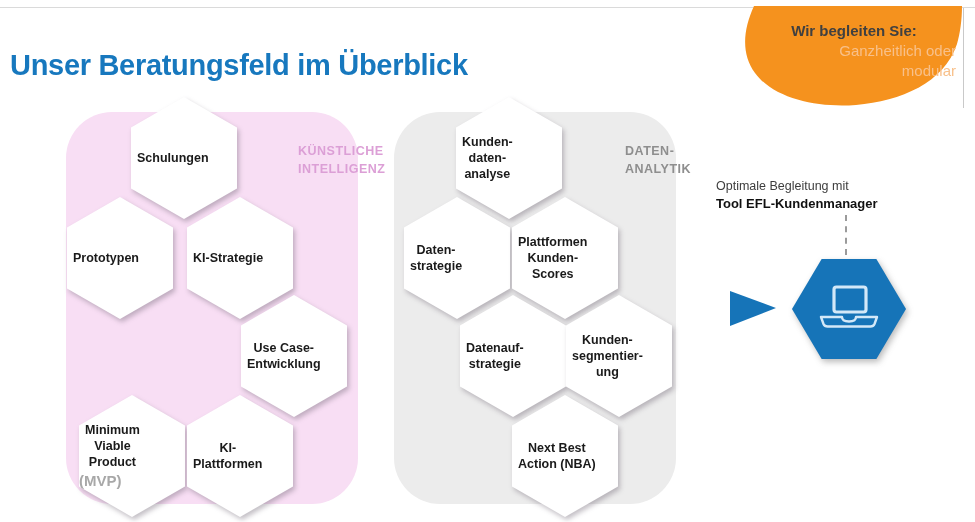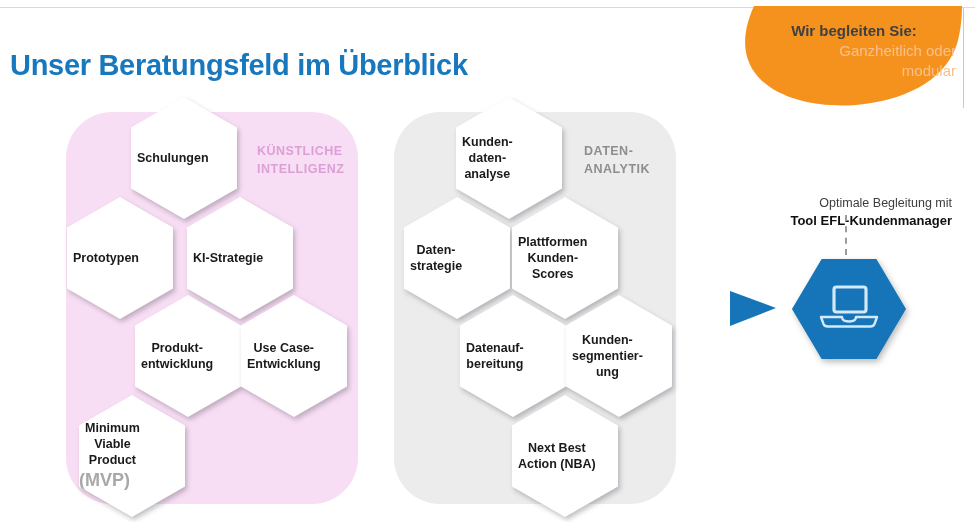--- a/index.html
+++ b/index.html
@@ -20,40 +20,40 @@
   .badge-text{position:absolute;left:752px;top:21px;width:204px;text-align:center;}
   .badge-title{font-size:15px;font-weight:bold;color:#404040;line-height:20px;}
   .badge-sub{font-size:15px;color:var(--badge_subtext,#F8C08A);line-height:20px;white-space:pre-line;text-align:right;}
 
   
   .group{position:absolute;top:112px;height:392px;border-radius:46px;}
   .group-ki{left:66px;width:292px;background:var(--ki_bg,#F8DEF4);}
   .group-data{left:394px;width:282px;background:var(--data_bg,#ECECEC);}
   .group-label{
     position:absolute;font-size:12.5px;font-weight:bold;letter-spacing:0.5px;
-    line-height:1.4;white-space:pre-line;text-transform:uppercase;
+    line-height:1.4;white-space:pre-line;text-transform:uppercase;margin-left:41px;
   }
   .group-label-ki{left:257px;top:143px;color:var(--ki_label,#DC9FD6);}
   .group-label-data{left:584px;top:143px;color:var(--data_label,#8E8E8E);}
 
   
   .hexw{position:absolute;width:106px;height:122px;
         filter:drop-shadow(2px 3px 2.5px rgba(105,95,110,0.40));}
   .hex{
     width:100%;height:100%;background:#ffffff;
     clip-path:polygon(50% 0,100% 25%,100% 75%,50% 100%,0 75%,0 25%);
     display:flex;flex-direction:column;align-items:flex-start;justify-content:center;
     text-align:center;
   }
   .hex-label{font-size:12.5px;font-weight:bold;color:var(--hex_text,#1A1A1A);
              line-height:1.3;white-space:pre-line;padding:0 6px;}
-  .hex-sub{font-size:18px;font-weight:bold;color:var(--mvp_sub,#A8A8A8);line-height:1.3;}
+  .hex-sub{font-size:15px;font-weight:bold;color:var(--mvp_sub,#A8A8A8);line-height:1.3;}
 
   
-  .tool-caption{position:absolute;left:740px;top:178px;width:212px;text-align:right;margin-top:17px;}
+  .tool-caption{position:absolute;left:716px;top:178px;width:212px;text-align:left;}
   .tool-line1{font-size:12.5px;color:#3d3d3d;line-height:17px;}
   .tool-line2{font-size:13px;font-weight:bold;color:#101010;line-height:17px;}
   .dash-connector{position:absolute;left:845px;top:215px;height:40px;width:0;
                   border-left:2px dashed #9b9b9b;}
   .arrow-right{position:absolute;left:730px;top:291px;width:0;height:0;
                border-top:17px solid transparent;border-bottom:18px solid transparent;
                border-left:46px solid var(--accent_blue,#1674B8);}
   .tool-hexw{position:absolute;left:792px;top:259px;width:114px;height:100px;
              filter:drop-shadow(2px 3px 3px rgba(60,60,60,0.35));}
   .tool-hex{width:100%;height:100%;background:var(--accent_blue,#1674B8);
@@ -94,39 +94,39 @@
   <div class="hexw" style="left:67px;top:197px">
     <div class="hex">
         <span class="hex-label">Prototypen</span>
       </div>
   </div>
   <div class="hexw" style="left:187px;top:197px">
     <div class="hex">
         <span class="hex-label">KI-Strategie</span>
       </div>
   </div>
-  <div class="hexw" style="left:135px;top:295px">
-    <div class="hex">
-        <span class="hex-label">Produkt-
-entwicklung</span>
-      </div>
-  </div>
   <div class="hexw" style="left:241px;top:295px">
     <div class="hex">
         <span class="hex-label">Use Case-
 Entwicklung</span>
       </div>
   </div>
   <div class="hexw" style="left:79px;top:395px">
     <div class="hex">
       <span class="hex-label">Minimum
 Viable
 Product</span>
       <span class="hex-sub">(MVP)</span>
     </div>
+  </div>
+  <div class="hexw" style="left:187px;top:395px">
+    <div class="hex">
+        <span class="hex-label">KI-
+Plattformen</span>
+      </div>
   </div>
 
   <div class="hexw" style="left:456px;top:97px">
     <div class="hex">
         <span class="hex-label">Kunden-
 daten-
 analyse</span>
       </div>
   </div>
   <div class="hexw" style="left:404px;top:197px">
@@ -138,21 +138,21 @@
   <div class="hexw" style="left:512px;top:197px">
     <div class="hex">
         <span class="hex-label">Plattformen
 Kunden-
 Scores</span>
       </div>
   </div>
   <div class="hexw" style="left:460px;top:295px">
     <div class="hex">
         <span class="hex-label">Datenauf-
-bereitung</span>
+strategie</span>
       </div>
   </div>
   <div class="hexw" style="left:566px;top:295px">
     <div class="hex">
         <span class="hex-label">Kunden-
 segmentier-
 ung</span>
       </div>
   </div>
   <div class="hexw" style="left:512px;top:395px">

